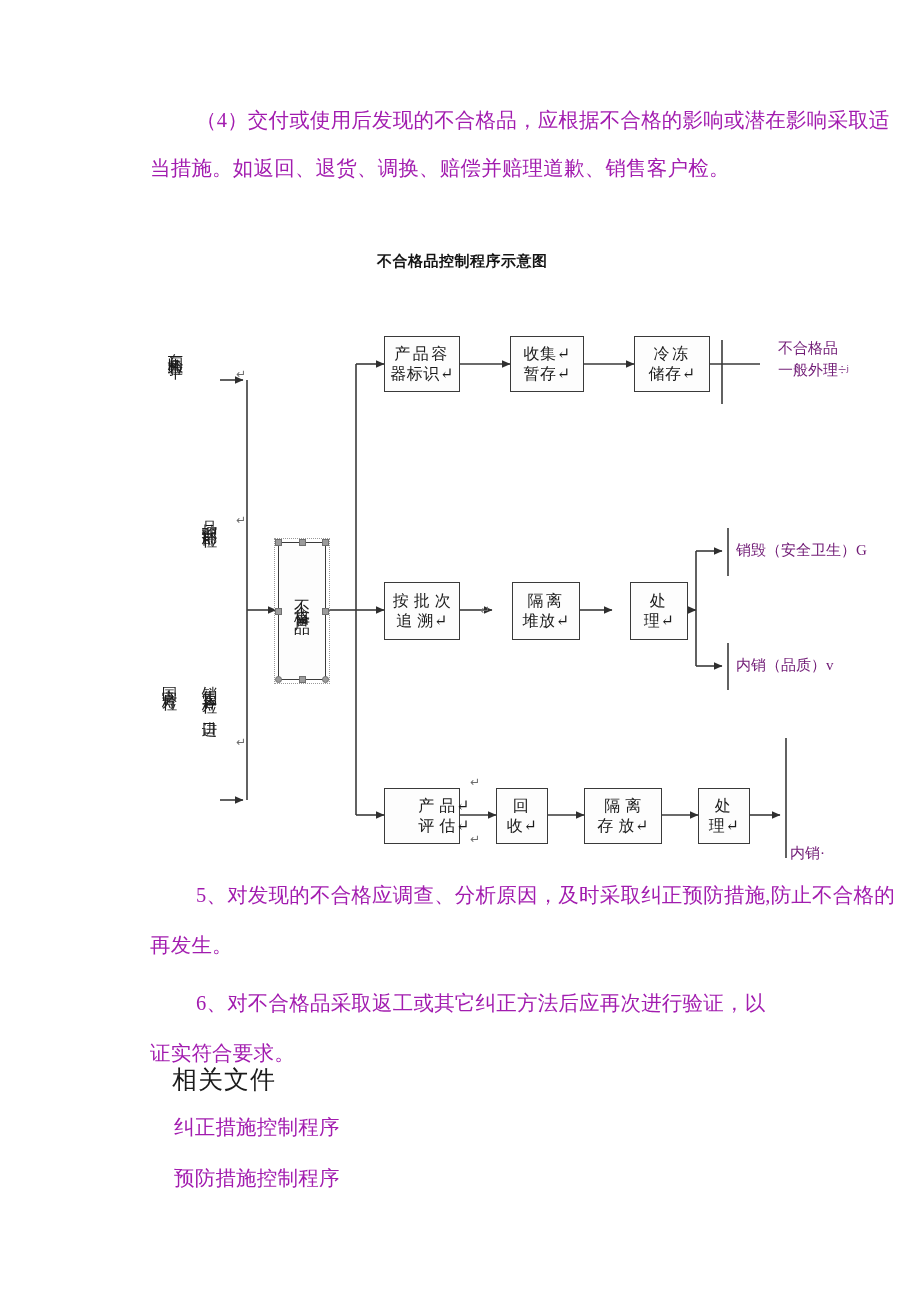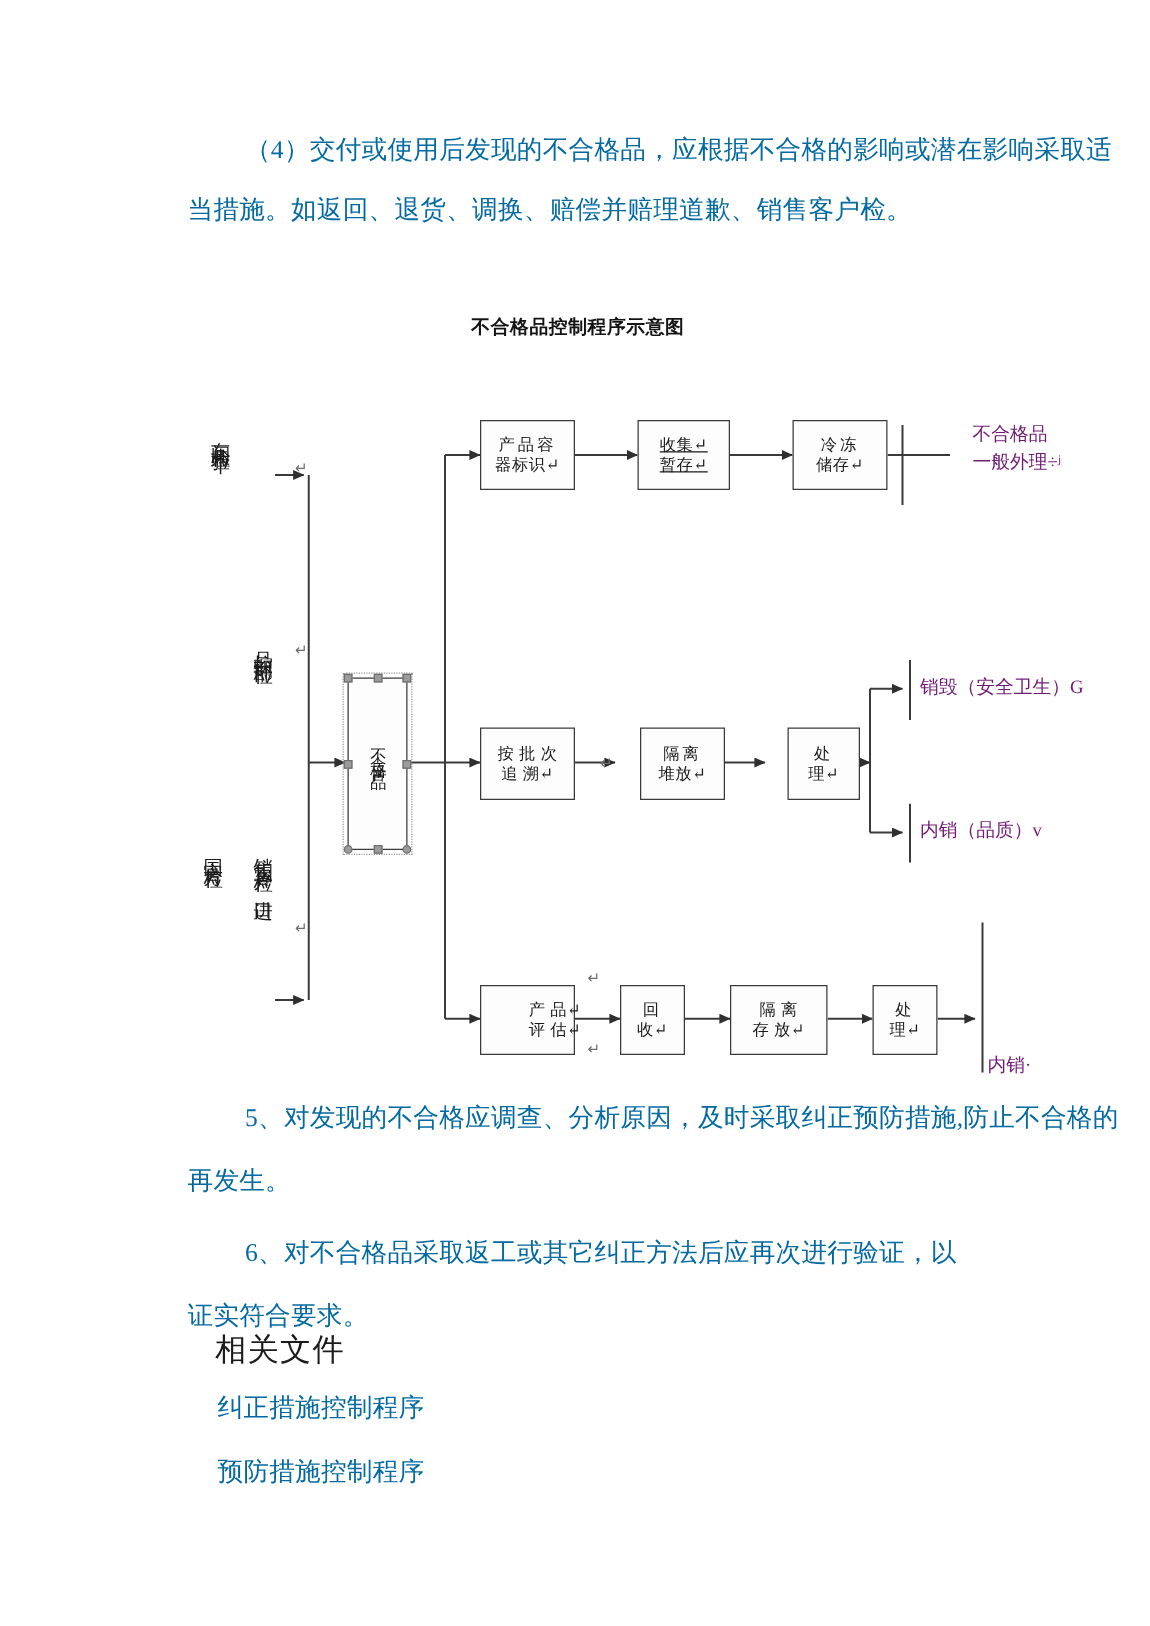--- a/index.html
+++ b/index.html
@@ -22,21 +22,21 @@
     height: 1301px;
   }
 
   
   .para {
     position: absolute;
     font-size: 20.5px;
     line-height: 1.0;
     letter-spacing: 0.2px;
     white-space: nowrap;
-    color: #0369a1;
+    color: #a21caf;
   }
   .para.serif { font-family: "Liberation Serif", "DejaVu Serif", serif; }
 
   
   .diagram-title {
     position: absolute;
     font-family: "DejaVu Sans", "Liberation Sans", sans-serif;
     font-weight: bold;
     font-size: 15px;
     letter-spacing: 0.5px;
@@ -55,21 +55,21 @@
   .diagram .box {
     position: absolute;
     border: 1.3px solid #3a3a3a;
     background: #fdfdfd;
     box-sizing: border-box;
     display: flex;
     flex-direction: column;
     align-items: center;
     justify-content: center;
     font-family: "Liberation Serif", "DejaVu Serif", serif;
-    font-size: 13px;
+    font-size: 16px;
     line-height: 1.25;
     color: #1b1b1b;
     text-align: center;
   }
   .diagram .box .ln {
     display: block;
     white-space: nowrap;
     letter-spacing: 2.5px;
   }
   .diagram .box .ln.tight { letter-spacing: 0.5px; }
@@ -214,21 +214,21 @@
       <span class="handle" style="right:-4px; top:50%; margin-top:-3.5px;"></span>
       <span class="handle round" style="left:-4px; bottom:-4px;"></span>
       <span class="handle" style="left:50%; margin-left:-3.5px; bottom:-4px;"></span>
       <span class="handle round" style="right:-4px; bottom:-4px;"></span>
     </div>
 
     <div class="box" style="left:234px; top:18px; width:76px; height:56px;">
       <span class="ln">产品容</span>
       <span class="ln tight">器标识↵</span>
     </div>
-    <div class="box" style="left:360px; top:18px; width:74px; height:56px;text-decoration:underline;">
+    <div class="box" style="left:360px; top:18px; width:74px; height:56px;">
       <span class="ln tight">收集↵</span>
       <span class="ln tight">暂存↵</span>
     </div>
     <div class="box" style="left:484px; top:18px; width:76px; height:56px;">
       <span class="ln">冷冻</span>
       <span class="ln tight">储存↵</span>
     </div>
 
     <div class="hlabel" style="left:628px; top:20px;">
       <div>不合格品</div>

